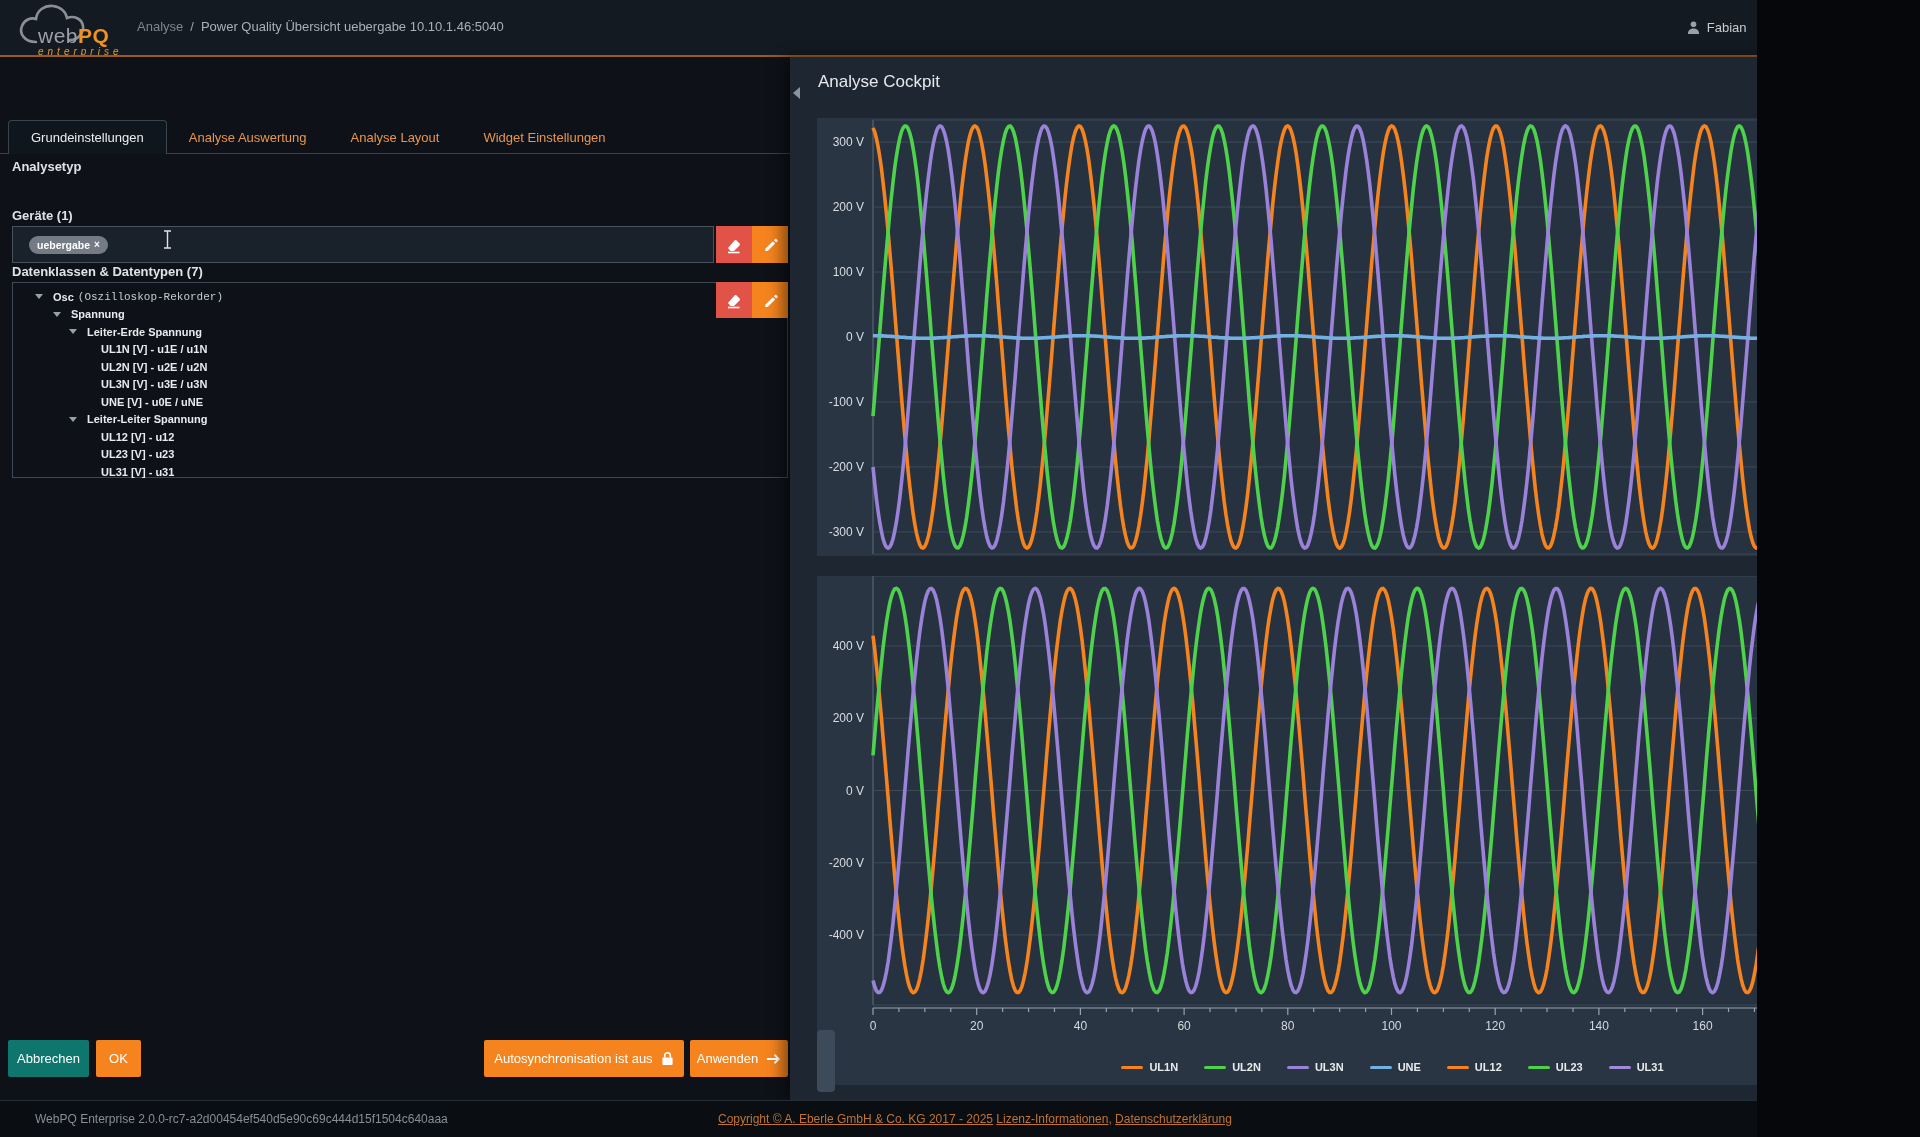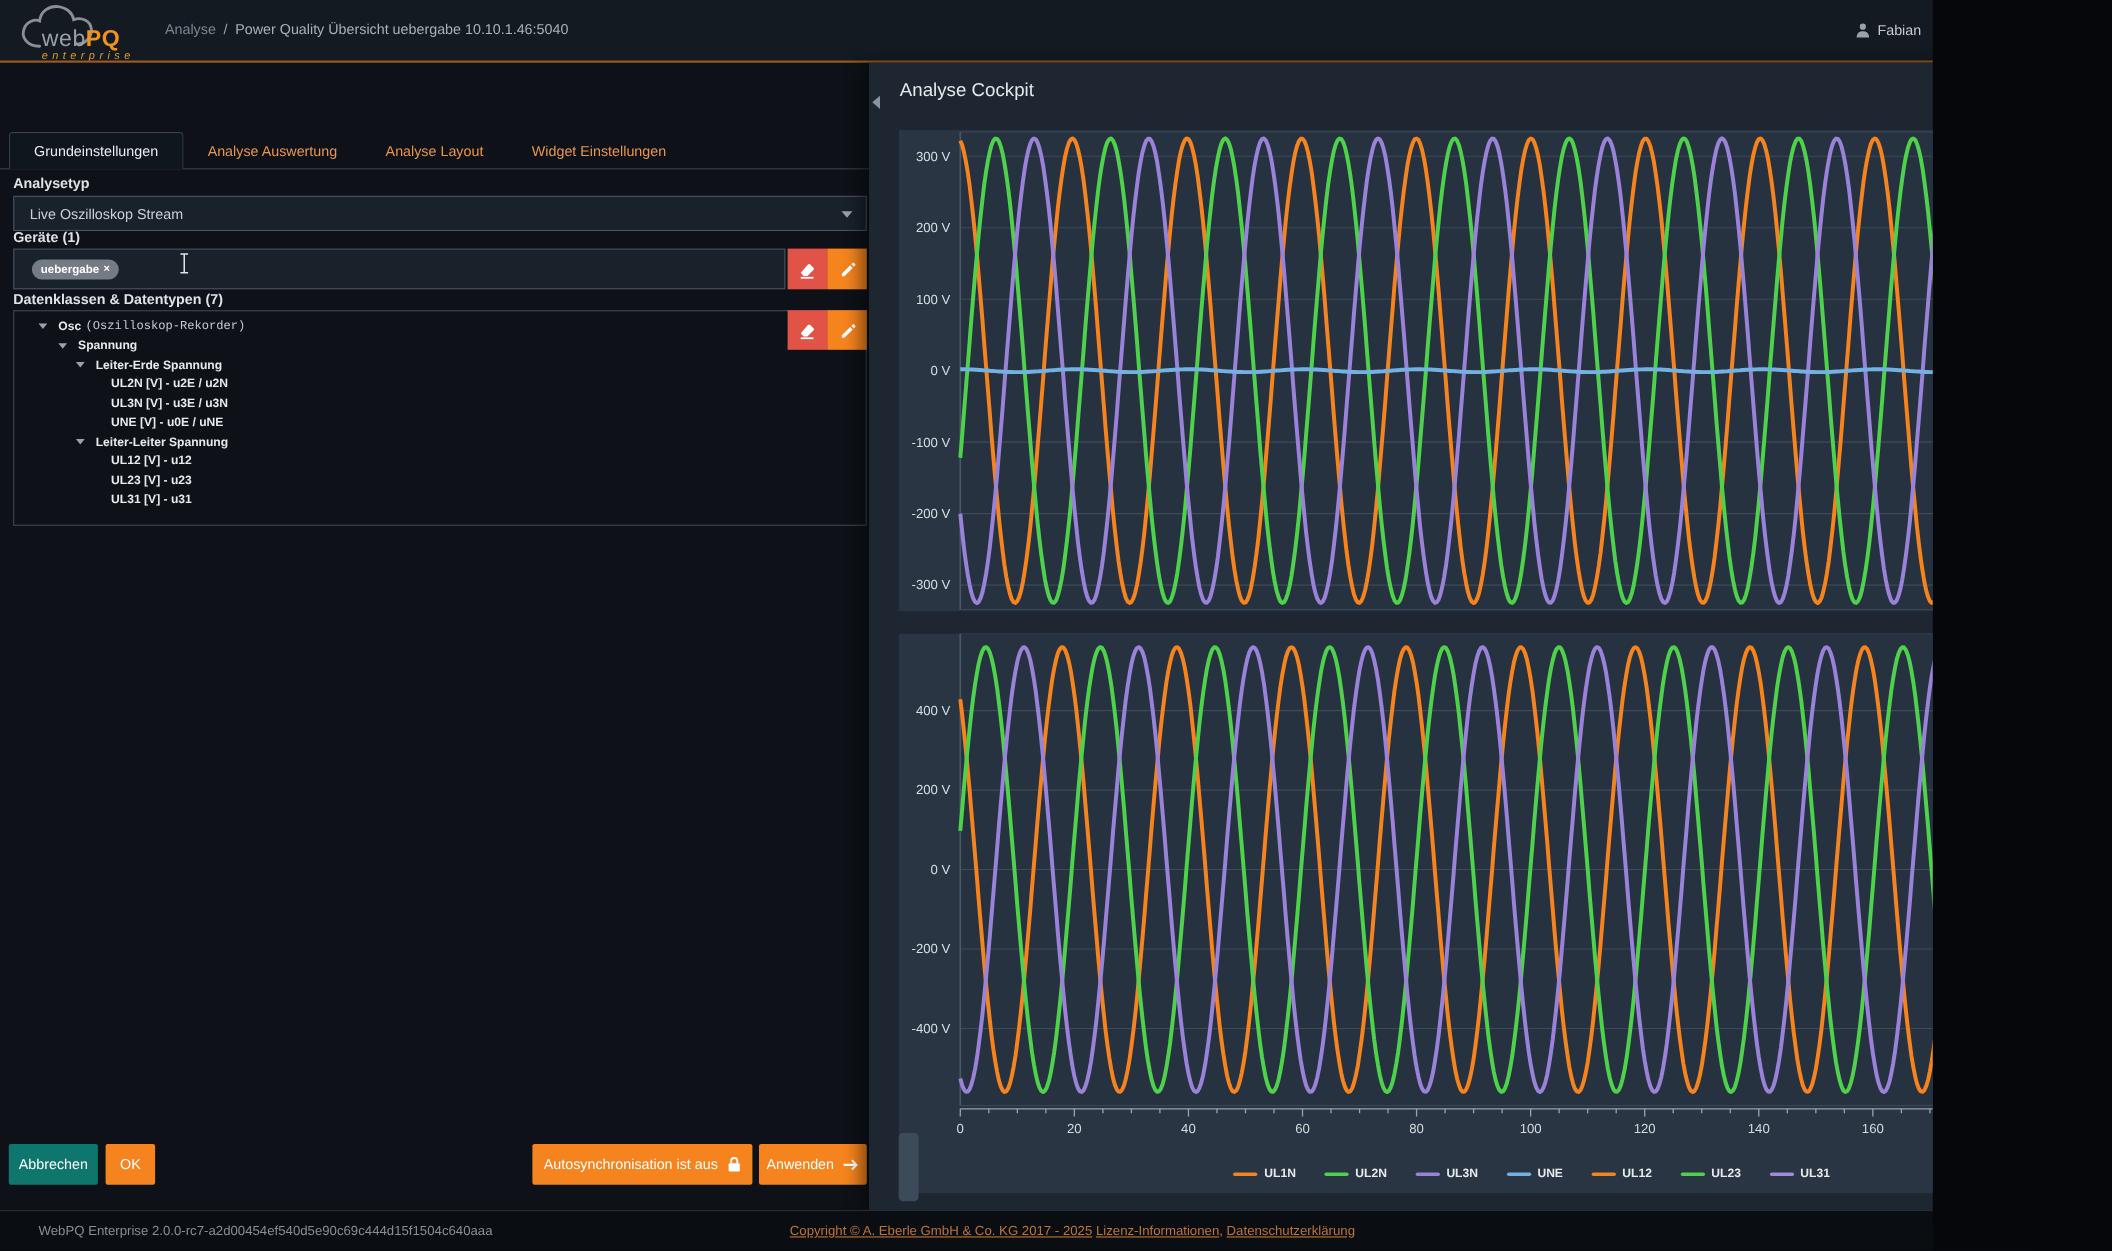--- a/index.html
+++ b/index.html
@@ -9,21 +9,21 @@
 
   
   .header { position:absolute; top:0; left:0; width:1920px; height:55px; background:#141a22; }
   .accent-line { position:absolute; top:55px; left:0; width:1920px; height:2px; background:#9a5a1e; }
   .logo { position:absolute; top:2px; left:14px; width:120px; height:52px; }
   .logo svg { position:absolute; top:0; left:0; }
   .logo-text { position:absolute; top:22px; left:24px; font-size:21px; color:#9aa0a7; letter-spacing:0.5px; }
   .logo-text b { color:#f0921e; font-weight:bold; }
   .logo-sub { position:absolute; top:44px; left:24px; font-size:10px; font-style:italic;
               letter-spacing:4px; color:#e89a2a; }
-  .breadcrumb { position:absolute; top:19px; left:150px; font-size:13px; color:#7e858d; white-space:nowrap; }
+  .breadcrumb { position:absolute; top:19px; left:137px; font-size:13px; color:#7e858d; white-space:nowrap; }
   .breadcrumb .sep { margin:0 7px; color:#9aa1a8; }
   .breadcrumb .current { color:#a9b0b7; }
   .userbox { position:absolute; top:0; right:14px; height:55px; display:flex; align-items:center; gap:28px; }
   .userbox .item { display:flex; align-items:center; gap:6px; font-size:13px; color:#c6cbd0; cursor:pointer; }
 
   
   .tabs { position:absolute; top:120px; left:8px; height:34px; display:flex; align-items:stretch; }
   .tab-underline { position:absolute; top:153px; left:0; width:790px; height:1px; background:#3a424d; }
   .tab { padding:0 22px; display:flex; align-items:center; font-size:13px; color:#ea954a; cursor:pointer; }
   .tab.active { background:#10161e; border:1px solid #3c4450; border-bottom:none;
@@ -131,24 +131,20 @@
 
   <div class="tab-underline"></div>
   <div class="tabs" id="tabs">
       <div class="tab active">Grundeinstellungen</div>
       <div class="tab">Analyse Auswertung</div>
       <div class="tab">Analyse Layout</div>
       <div class="tab">Widget Einstellungen</div>
     </div>
 
   <div class="fieldlabel" style="top:159px">Analysetyp</div>
-  <div class="select">
-    <span>Live Oszilloskop Stream</span>
-    <span class="chev"></span>
-  </div>
 
   <div class="fieldlabel" style="top:208px">Geräte (1)</div>
   <div class="tagfield">
     <span class="tag">
       <span>uebergabe</span>
       <span class="x">×</span>
     </span>
   </div>
   <svg class="text-cursor" viewBox="0 0 9 19">
     <path d="M1 1 H8 M4.5 1 V18 M1 18 H8" stroke="#dfe3e7" stroke-width="1.4" fill="none"></path>
@@ -172,20 +168,23 @@
         <span>Osc</span>
         <span class="suffix">(Oszilloskop-Rekorder)</span>
       </div>
       <div class="trow" style="padding-left: 40px;">
         <span class="caret"></span>
         <span>Spannung</span>
       </div>
       <div class="trow" style="padding-left: 56px;">
         <span class="caret"></span>
         <span>Leiter-Erde Spannung</span>
+      </div>
+      <div class="trow" style="padding-left: 88px;">
+        <span>UL1N [V] - u1E / u1N</span>
       </div>
       <div class="trow" style="padding-left: 88px;">
         <span>UL2N [V] - u2E / u2N</span>
       </div>
       <div class="trow" style="padding-left: 88px;">
         <span>UL3N [V] - u3E / u3N</span>
       </div>
       <div class="trow" style="padding-left: 88px;">
         <span>UNE [V] - u0E / uNE</span>
       </div>

